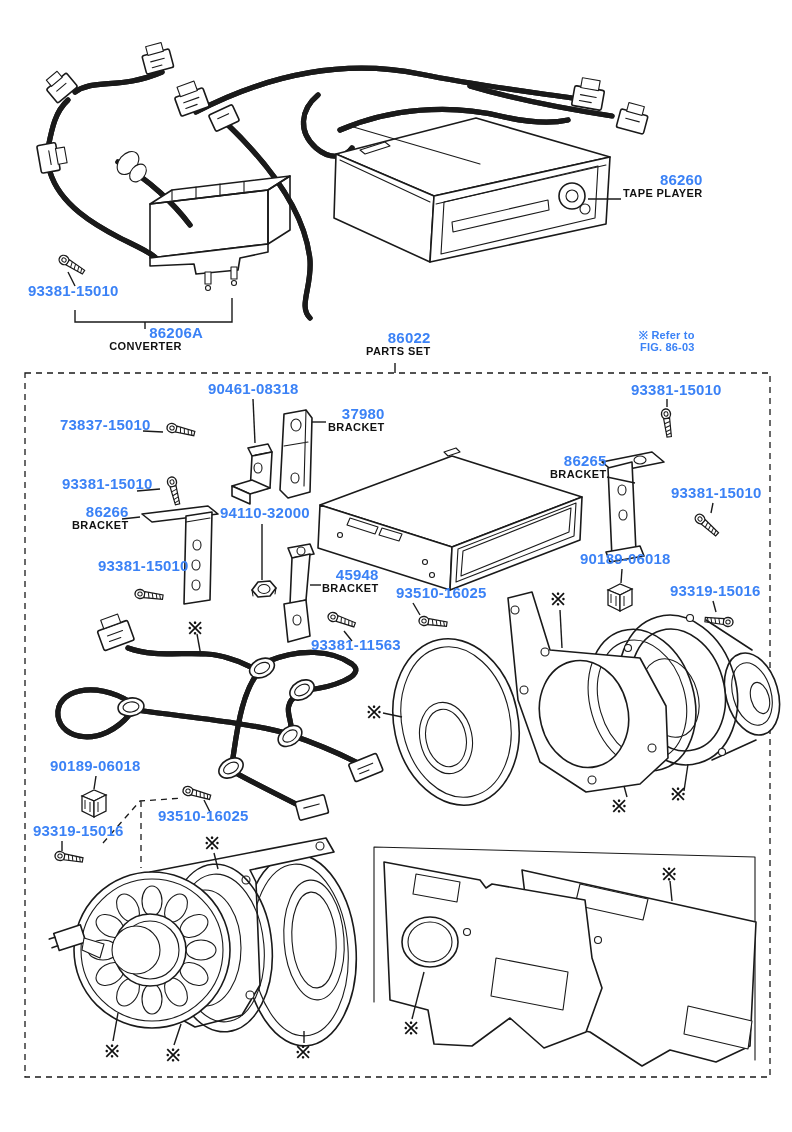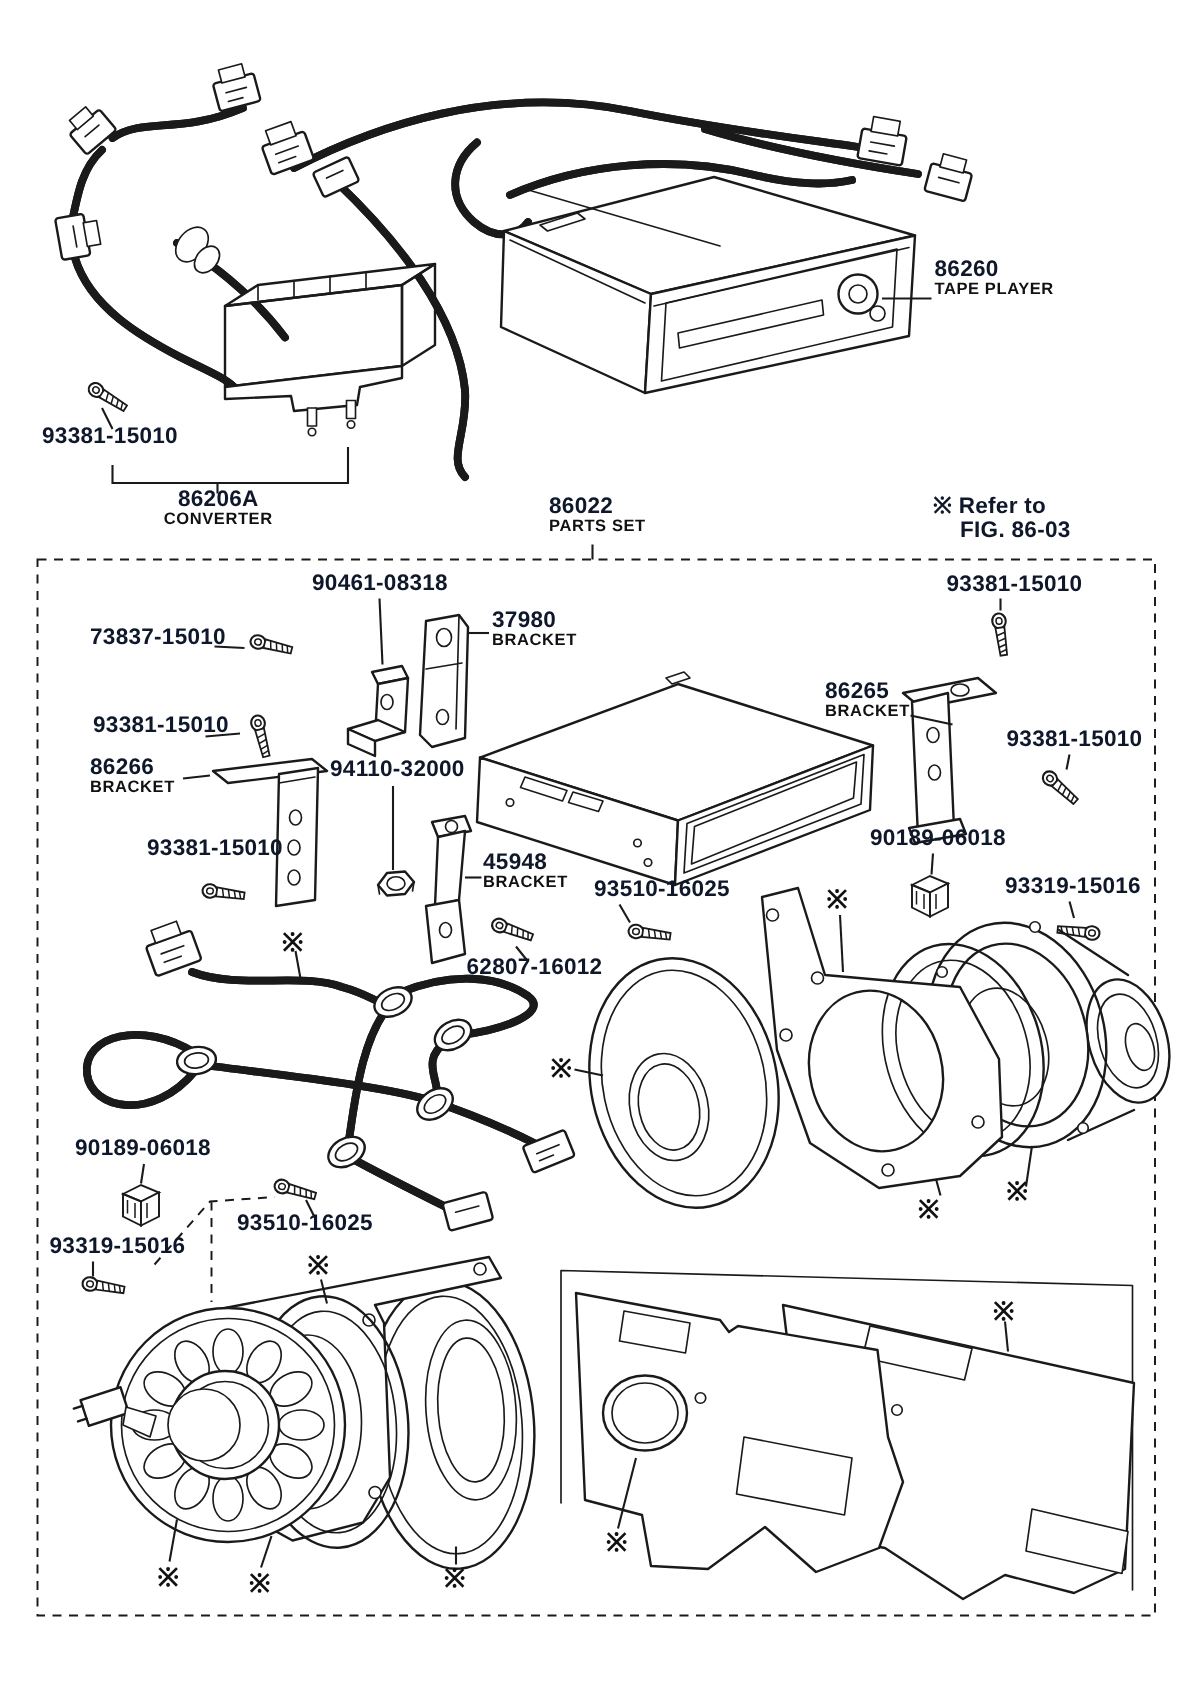--- a/index.html
+++ b/index.html
@@ -1,24 +1,24 @@
 <!DOCTYPE html>
 <html><head>
 <meta charset="utf-8">
 <style>
   html,body{margin:0;padding:0;background:#fff;}
   .page{position:relative;width:792px;height:1132px;background:#fff;overflow:hidden;
         font-family:"Liberation Sans",sans-serif;color:#111;}
   svg{position:absolute;left:0;top:0;}
   .lbl{position:absolute;white-space:nowrap;line-height:1.05;}
-  .pn{font-weight:bold;font-size:15px;letter-spacing:.2px;color:#0f172a;}
+  .pn{font-weight:bold;font-size:15px;letter-spacing:.2px;color:#3b82f6;text-align:right;}
   .pn-sub{font-weight:bold;font-size:11px;letter-spacing:.4px;color:#111;}
   .center{text-align:center;}
   .refmark{position:absolute;font-weight:bold;font-size:17px;color:#111;line-height:1;}
-  .note .pn{font-size:15px;}
+  .note .pn{font-size:11px;}
   .footer-code{position:absolute;font-weight:bold;font-size:10px;letter-spacing:1px;color:#111;}
   .ind{padding-left:18px;}
   
   .ln{stroke:#1a1a1a;stroke-width:1.6;fill:none;stroke-linejoin:round;stroke-linecap:round;}
   .lnt{stroke:#1a1a1a;stroke-width:1.1;fill:none;stroke-linejoin:round;stroke-linecap:round;}
   .wht{fill:#fff;}
   .cable-out{stroke:#1a1a1a;stroke-width:5.2;fill:none;stroke-linecap:round;}
   .cable-in{stroke:#fff;stroke-width:2.8;fill:none;stroke-linecap:round;}
   .leader{stroke:#1a1a1a;stroke-width:1.4;fill:none;}
   .dash{stroke:#1a1a1a;stroke-width:1.3;fill:none;stroke-dasharray:6 5;}
@@ -486,21 +486,21 @@
 
   <div class="lbl" style="left:328px;top:406px">
     <div class="pn">37980</div>
     <div class="pn-sub">BRACKET</div>
   </div>
 
   <div class="lbl" style="left:62px;top:476px">
     <span class="pn">93381-15010</span>
   </div>
 
-  <div class="lbl" style="left:60px;top:504px">
+  <div class="lbl" style="left:72px;top:504px">
     <div class="pn">86266</div>
     <div class="pn-sub">BRACKET</div>
   </div>
 
   <div class="lbl" style="left:220px;top:505px">
     <span class="pn">94110-32000</span>
   </div>
 
   <div class="lbl" style="left:98px;top:558px">
     <span class="pn">93381-15010</span>
@@ -526,21 +526,21 @@
 
   <div class="lbl" style="left:670px;top:583px">
     <span class="pn">93319-15016</span>
   </div>
 
   <div class="lbl" style="left:396px;top:585px">
     <span class="pn">93510-16025</span>
   </div>
 
   <div class="lbl" style="left:311px;top:637px">
-    <span class="pn">62807-16012</span>
+    <span class="pn">93381-11563</span>
   </div>
 
   <div class="lbl" style="left:50px;top:758px">
     <span class="pn">90189-06018</span>
   </div>
 
   <div class="lbl" style="left:33px;top:823px">
     <span class="pn">93319-15016</span>
   </div>
 

